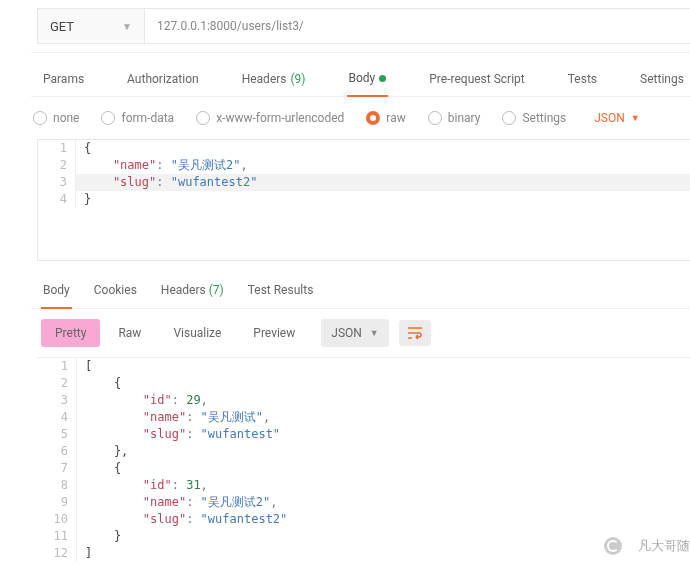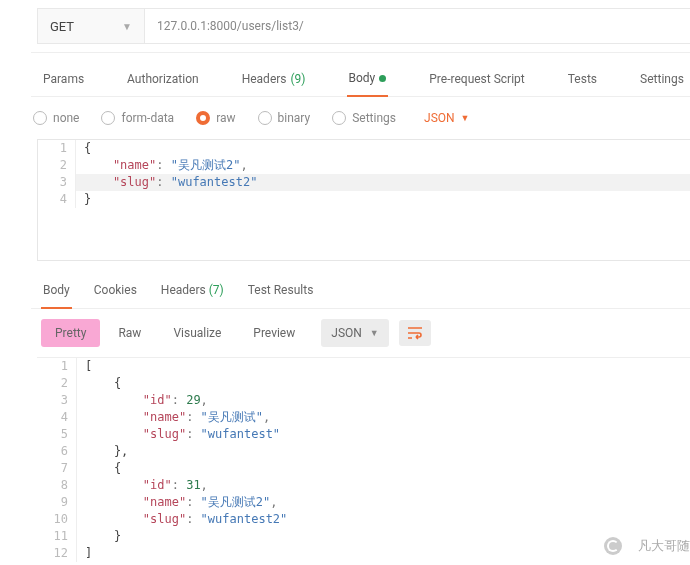--- a/index.html
+++ b/index.html
@@ -101,20 +101,24 @@
 <div class="body-opts">
   <div class="radio-opt">
         <span class="radio"></span>
         <span>none</span>
       </div>
   <div class="radio-opt">
         <span class="radio"></span>
         <span>form-data</span>
       </div>
   <div class="radio-opt">
+        <span class="radio"></span>
+        <span>x-www-form-urlencoded</span>
+      </div>
+  <div class="radio-opt">
         <span class="radio sel"></span>
         <span>raw</span>
       </div>
   <div class="radio-opt">
         <span class="radio"></span>
         <span>binary</span>
       </div>
   <div class="radio-opt">
         <span class="radio"></span>
         <span>Settings</span>

